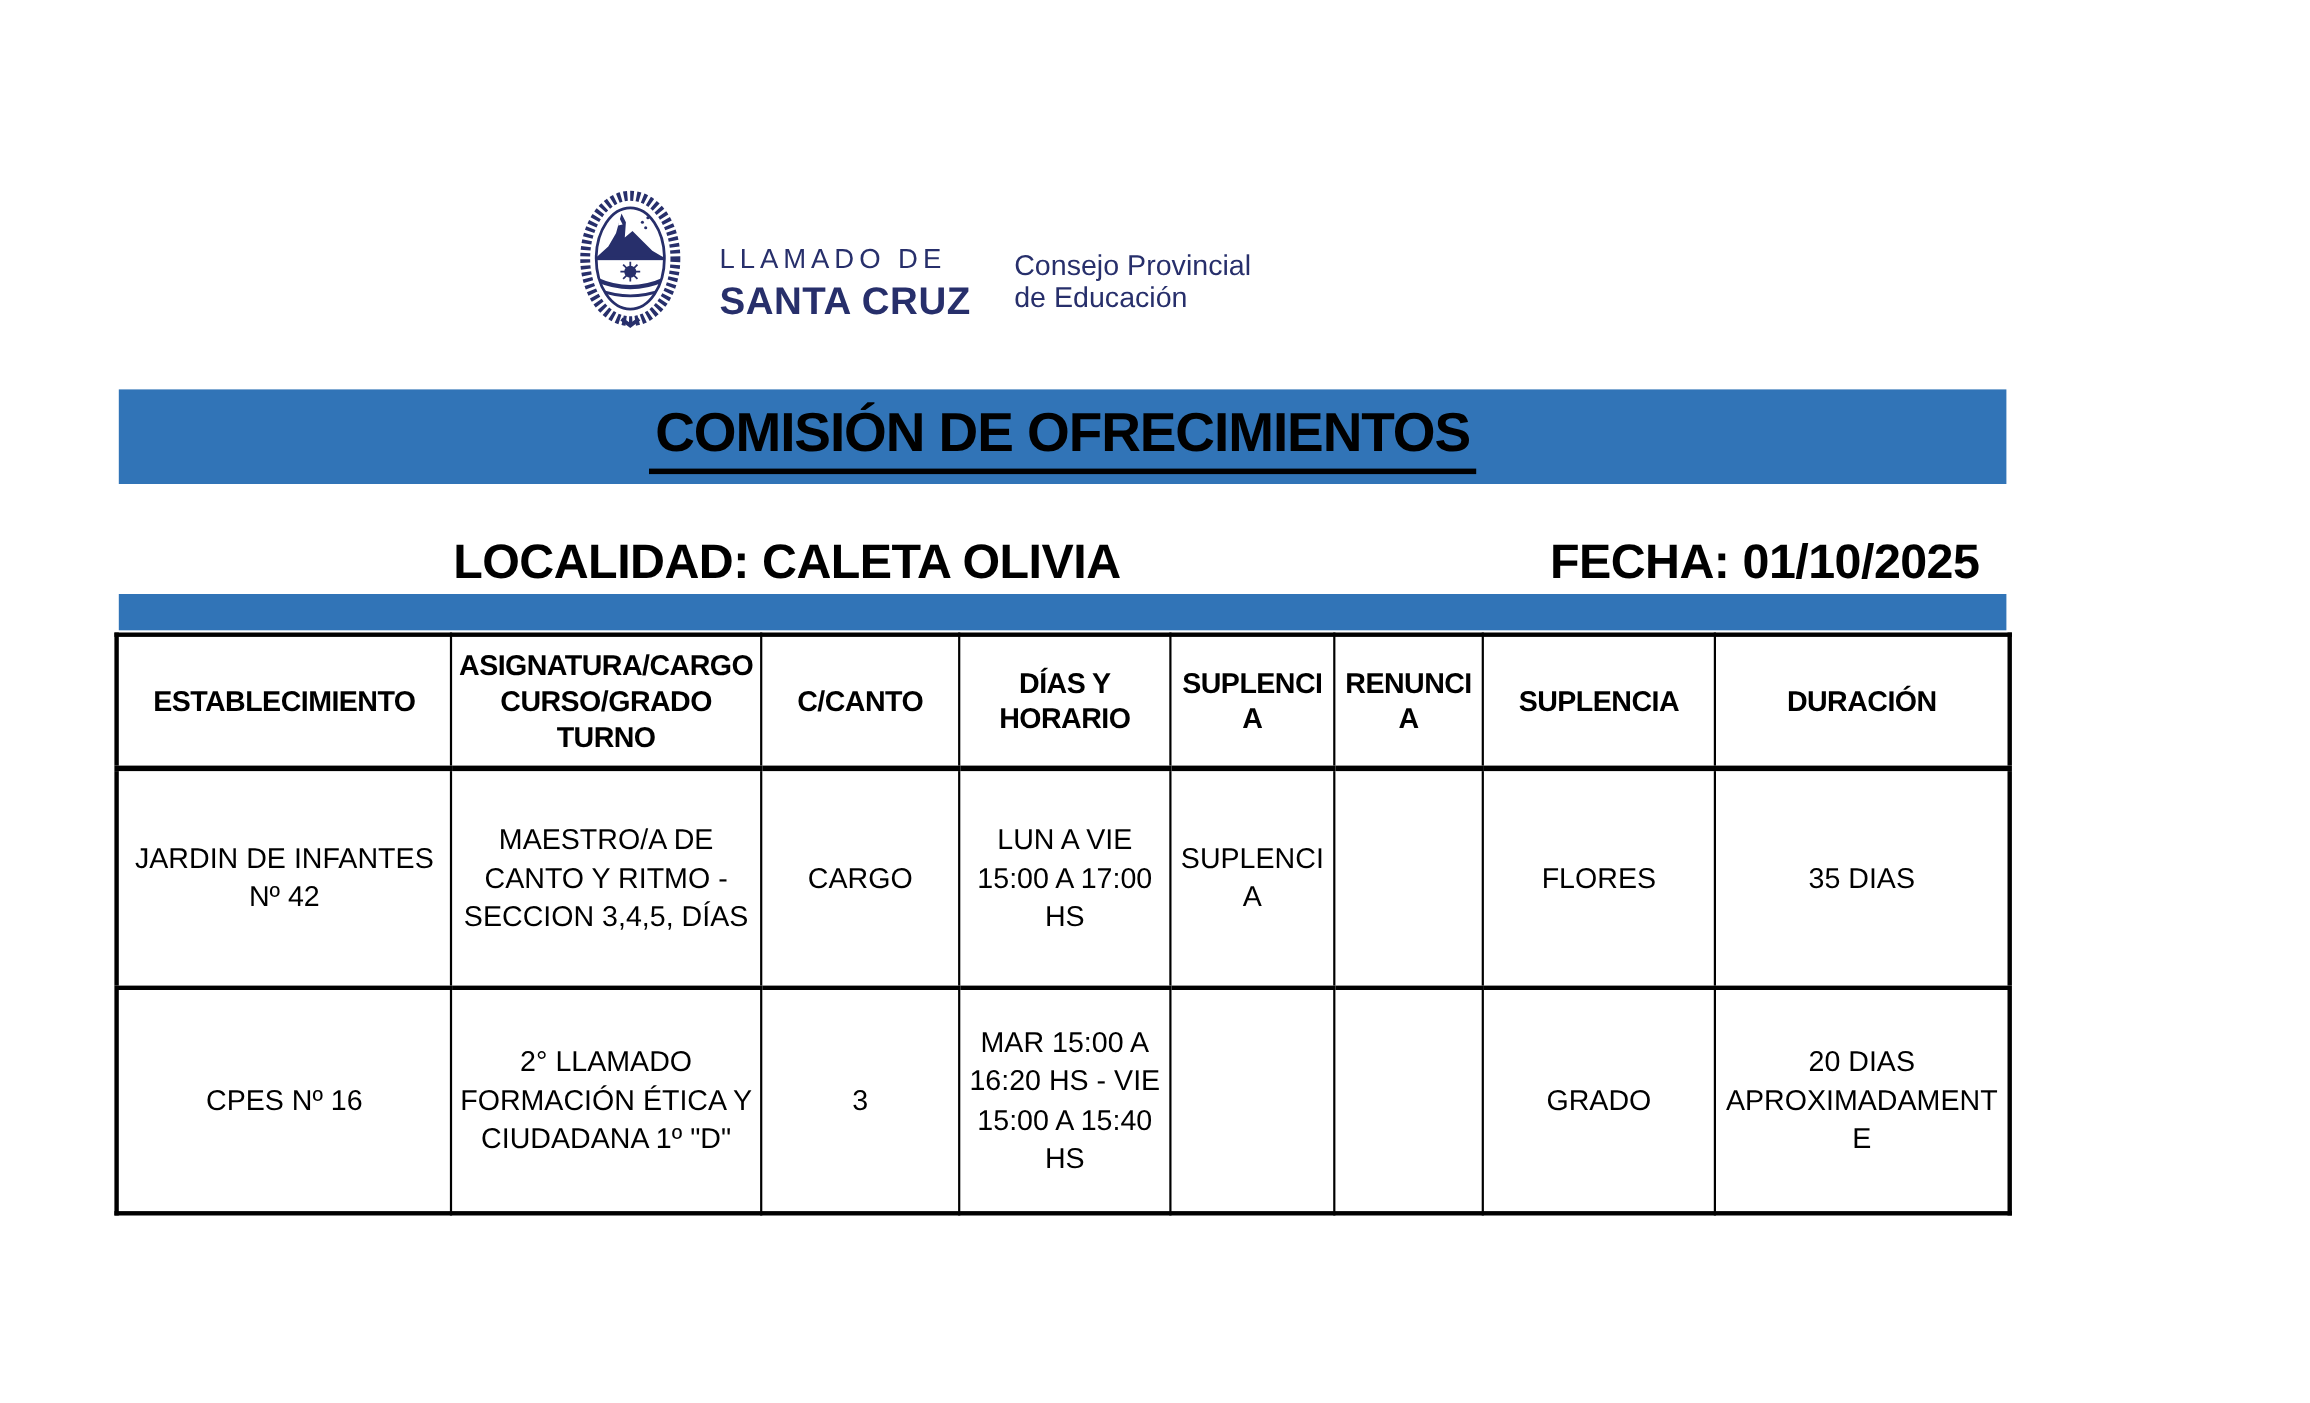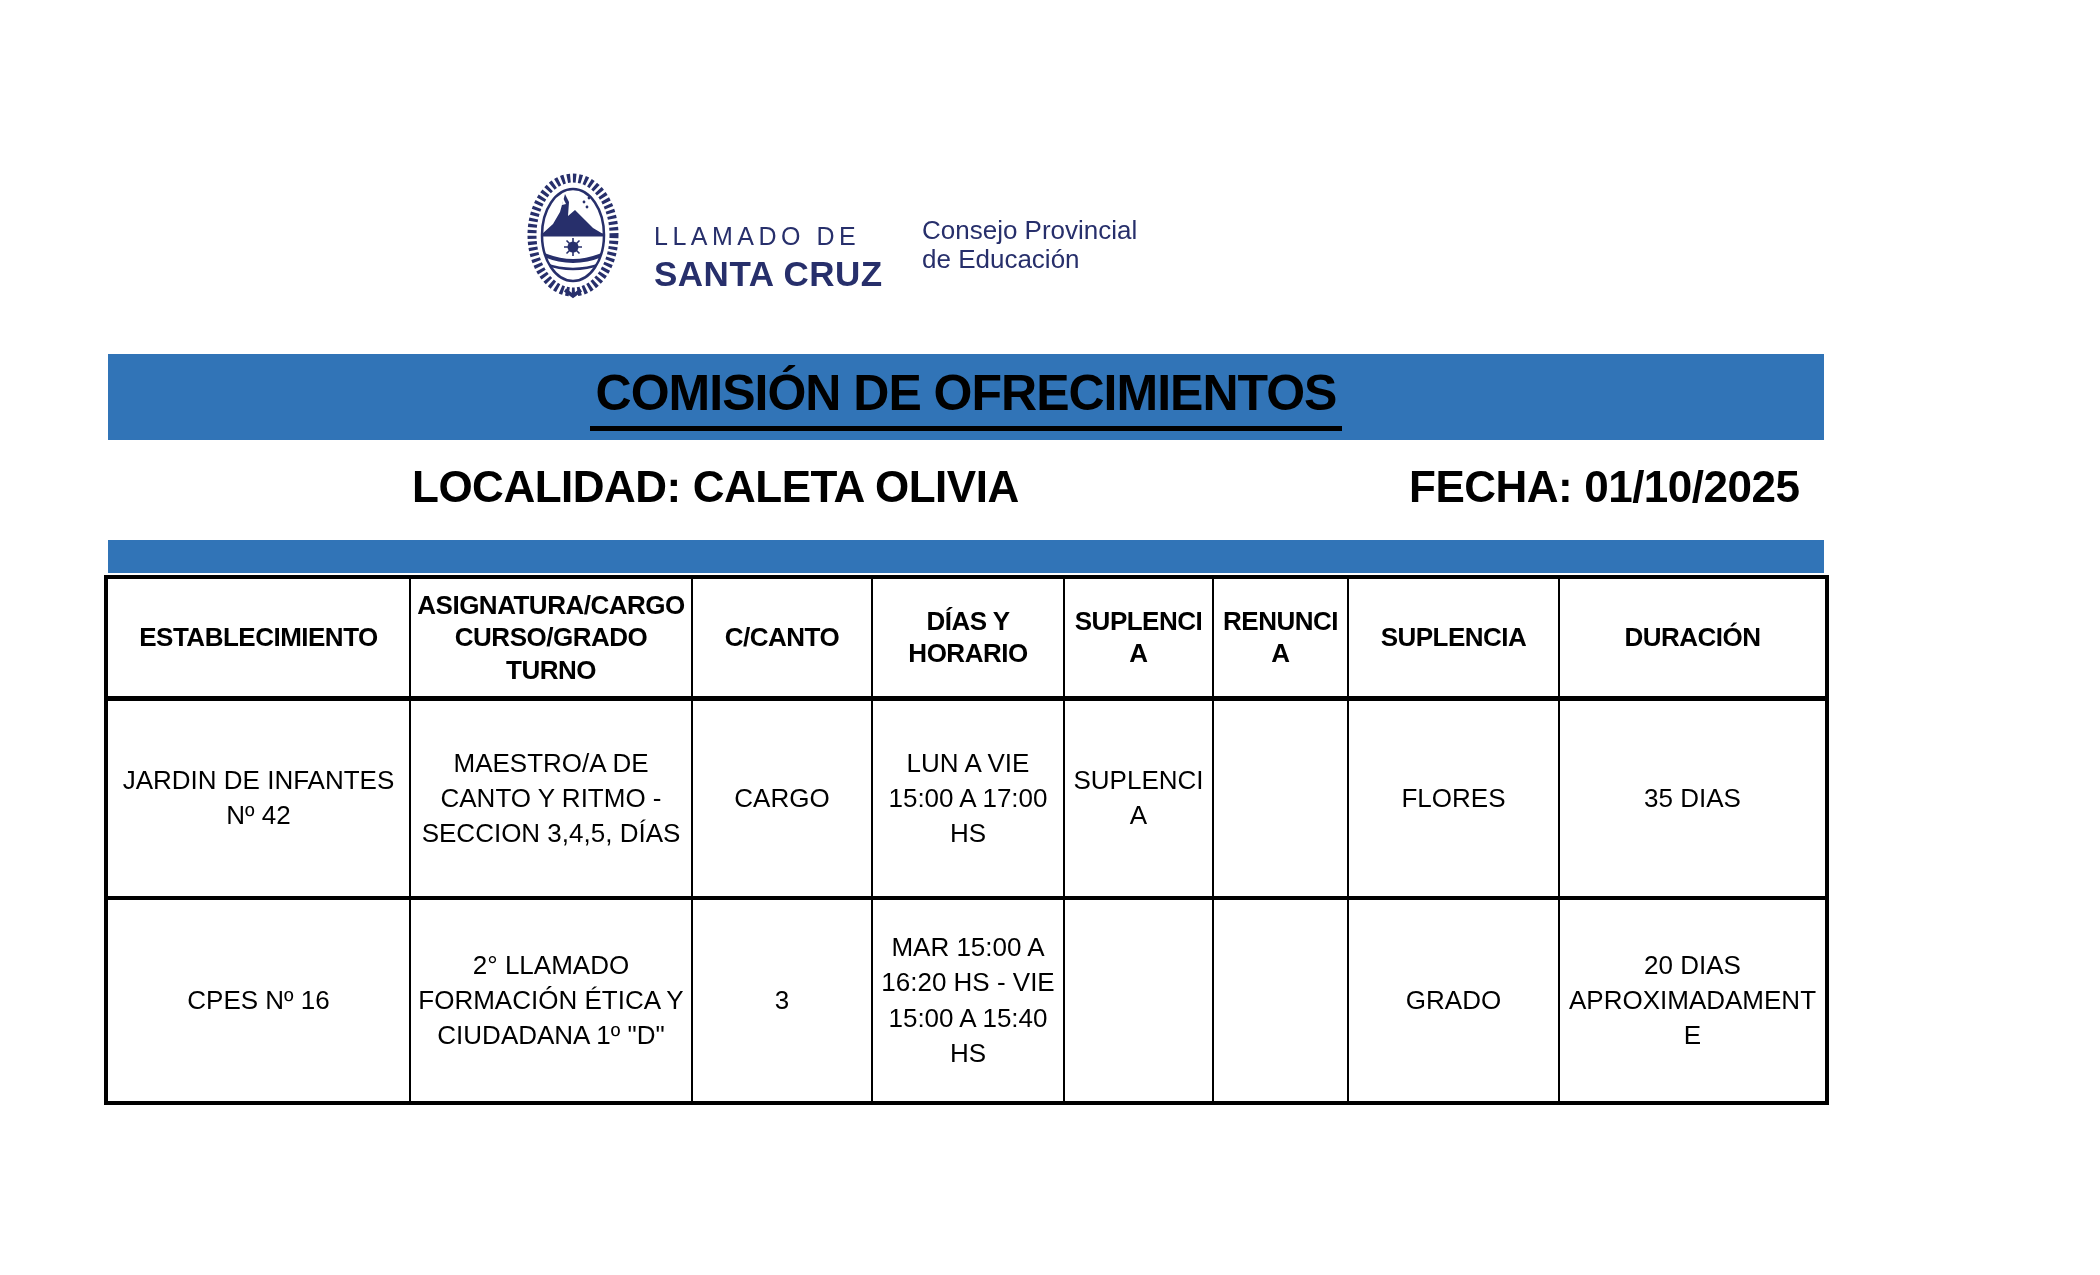--- a/index.html
+++ b/index.html
@@ -14,35 +14,35 @@
   .page {
     position:relative; width:2100px; height:1275px;
     background:var(--white); overflow:hidden;
   }
 
   
   .crest { position:absolute; left:527px; top:172px; width:92px; height:127px; }
   .gob { position:absolute; left:654px; top:222px; color:var(--navy); white-space:nowrap; }
   .gob-line1 { font-size:25px; letter-spacing:4.5px; font-weight:400; }
   .gob-line2 { font-size:35px; font-weight:700; letter-spacing:0.5px; margin-top:3px; }
-  .consejo { position:absolute; left:922px; top:216px; color:var(--navy); font-size:26px; line-height:1.12; white-space:nowrap; }
+  .consejo { position:absolute; left:922px; top:227px; color:var(--navy); font-size:26px; line-height:1.12; white-space:nowrap; }
 
   
   .banner {
     position:absolute; left:108px; top:354px; width:1716px; height:86px;
     background:var(--bar-blue);
     display:flex; align-items:center; justify-content:center;
   }
   .banner-title {
     font-size:50px; font-weight:700; letter-spacing:-1px; color:var(--black);
     border-bottom:5px solid var(--black); padding:0 6px 4px 6px; white-space:nowrap;
   }
 
   
-  .meta { position:absolute; left:0; top:462px; width:2100px; height:60px; }
+  .meta { position:absolute; left:0; top:486px; width:2100px; height:60px; }
   .localidad { position:absolute; left:412px; top:0; }
   .fecha { position:absolute; left:1409px; top:0; }
   .meta-text { font-size:44px; font-weight:700; letter-spacing:-0.5px; white-space:nowrap; }
   .meta-label { margin-right:12px; }
 
   
   .accent-bar { position:absolute; left:108px; top:540px; width:1716px; height:33px; background:var(--bar-blue); }
 
   
   .offers {

